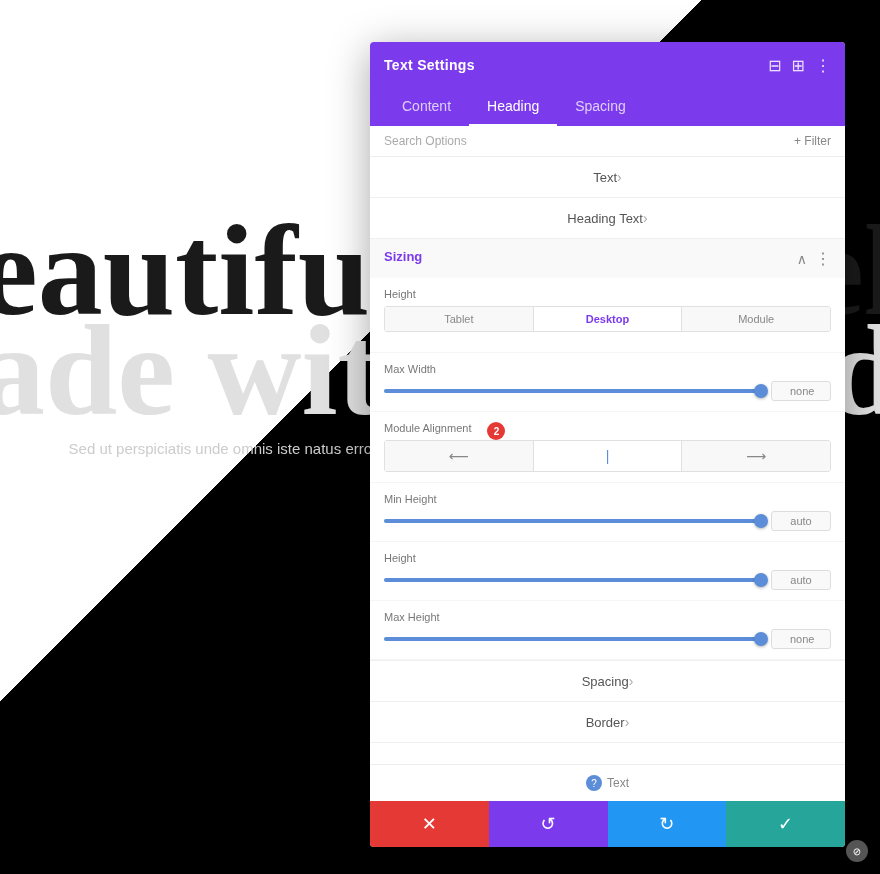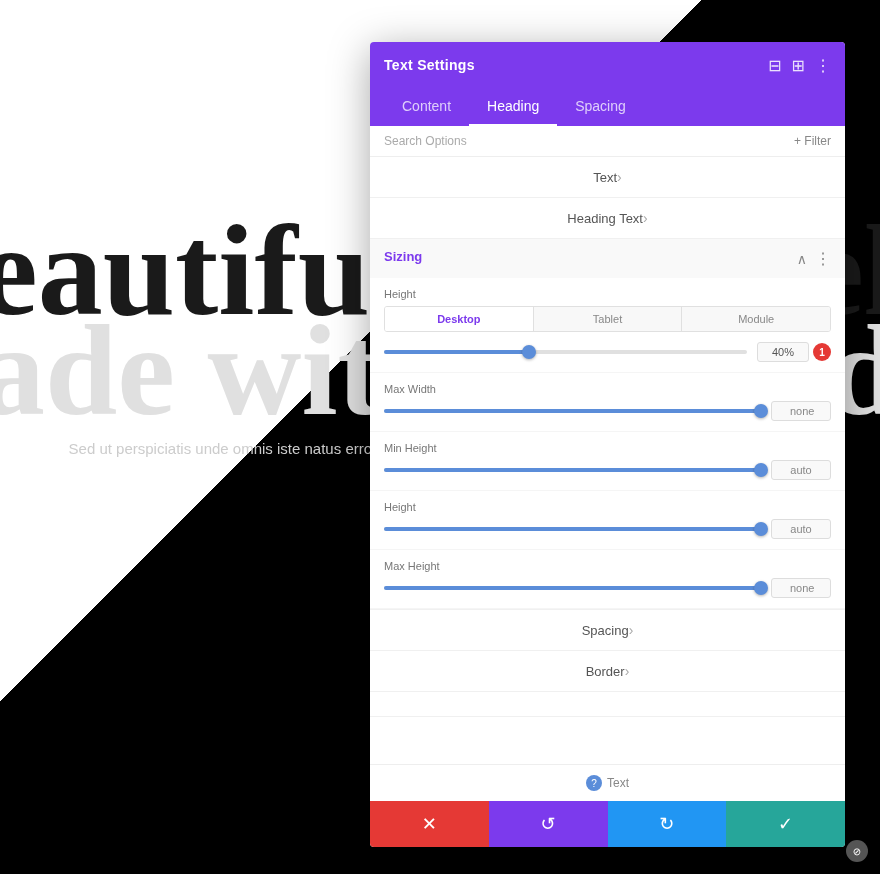--- a/index.html
+++ b/index.html
@@ -467,47 +467,48 @@
         <span class="sizing-title">Sizing</span>
         <div class="sizing-header-right">
           <span class="sizing-chevron">∧</span>
           <span class="sizing-dots">⋮</span>
         </div>
       </div>
 
       <div class="field-group">
         <div class="field-label">Height</div>
         <div class="device-tabs">
+          <div class="device-tab">Tablet</div>
           <div class="device-tab active">Desktop</div>
-          <div class="device-tab">Tablet</div>
           <div class="device-tab">Module</div>
-        </div>
-        <div class="slider-row">
-          <div class="slider-track">
-            <div class="slider-fill" style="width:40%"></div>
-            <div class="slider-thumb" style="left:40%"></div>
-          </div>
-          <div class="slider-value-wrap">
-            <input class="slider-input" value="40%" style="">
-            <div class="badge-red">1</div>
-          </div>
         </div>
       </div>
 
       <div class="field-group">
         <div class="field-label">Max Width</div>
         <div class="value-only-row">
           <div class="slider-track">
             <div class="slider-fill" style="width:100%"></div>
             <div class="slider-thumb" style="left:100%"></div>
           </div>
           <div class="value-box">none</div>
         </div>
       </div>
 
+      <div class="field-group">
+        <div class="align-field-row">
+          <div class="field-label">Module Alignment</div>
+          <div class="badge-blue">2</div>
+        </div>
+        <div class="align-row">
+          <div class="align-btn">⟵</div>
+          <div class="align-btn active">|</div>
+          <div class="align-btn">⟶</div>
+        </div>
+      </div>
 
       <div class="field-group">
         <div class="field-label">Min Height</div>
         <div class="value-only-row">
           <div class="slider-track">
             <div class="slider-fill" style="width:100%"></div>
             <div class="slider-thumb" style="left:100%"></div>
           </div>
           <div class="value-box">auto</div>
         </div>

